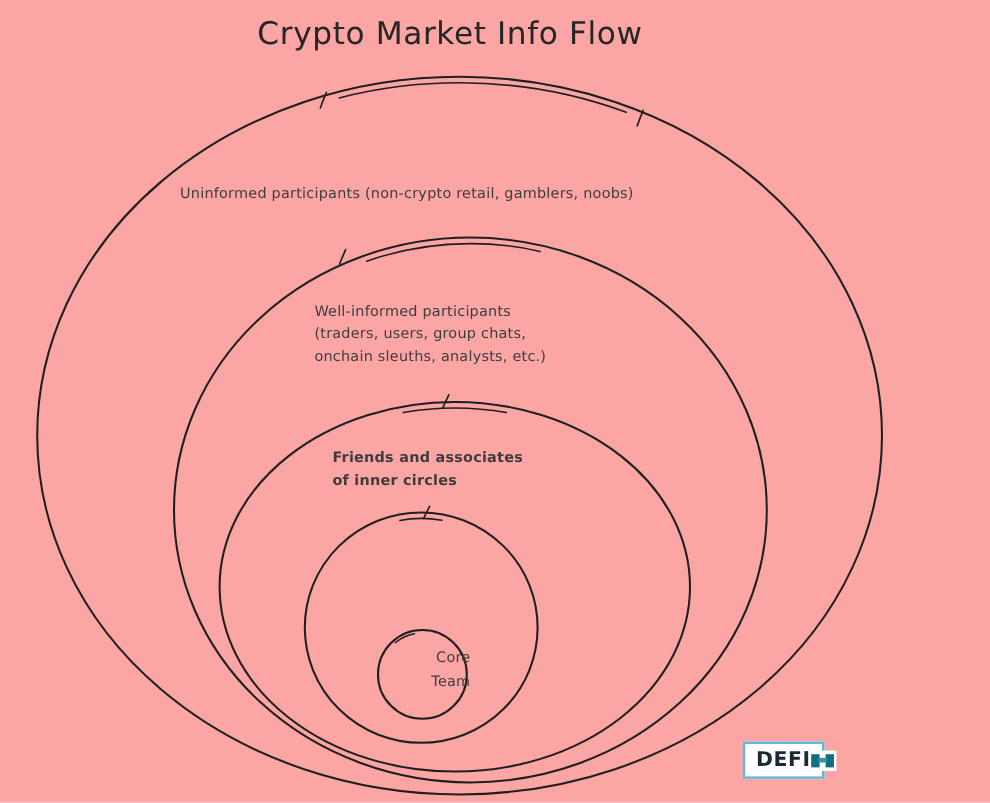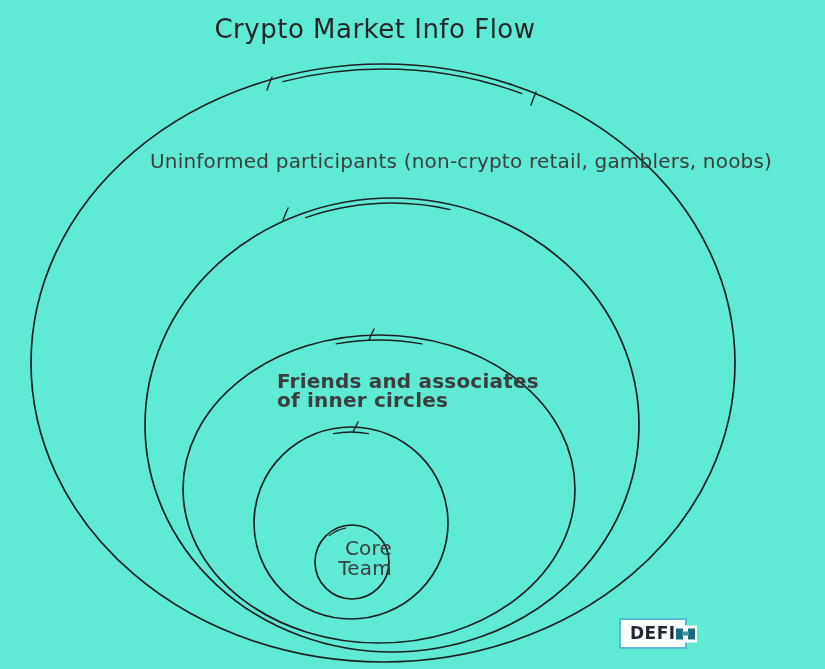--- a/index.html
+++ b/index.html
@@ -1,39 +1,39 @@
 <!DOCTYPE html>
 <html><head>
 <meta charset="utf-8">
 <style>
   html, body { margin: 0; padding: 0; background: #ffffff; }
   .stage {
     position: relative;
     width: 825px;
     height: 669px;
-    background: #5eead4;
+    background: #fca5a5;
     overflow: hidden;
     font-family: "DejaVu Sans", sans-serif;
     color: #3a3a3a;
   }
   .figure-svg { position: absolute; left: 0; top: 0; }
 
   .page-title {
     position: absolute;
     left: 0; top: 14px; width: 750px;
     text-align: center;
     font-size: 26px;
     letter-spacing: 0.5px;
     color: #262626;
     font-weight: 500;
   }
 
   .ring-label {
     position: absolute;
-    font-size: 20px;
+    font-size: 12px;
     line-height: 19px;
     white-space: pre-line;
     color: #3d3d3d;
     letter-spacing: 0.2px;
   }
   .label-uninformed  { left: 150px; top: 152px; }
   .label-wellinformed{ left: 262px; top: 250px; }
   .label-friends     { left: 277px; top: 372px; font-weight: bold; }
   .label-vcs         { left: 295px; top: 448px; }
   .label-core        { left: 312px; top: 538px; width: 80px; text-align: right; line-height: 20px; }
@@ -110,20 +110,23 @@
 
       <circle cx="352" cy="562" r="37"></circle>
       <circle cx="352" cy="563" r="35.5" pathLength="100" stroke-dasharray="8 92" stroke-dashoffset="-64" stroke-width="1.2"></circle>
     </g>
   </svg>
 
   <div class="page-title">Crypto Market Info Flow</div>
 
   <div class="ring-label label-uninformed">Uninformed participants (non-crypto retail, gamblers, noobs)</div>
 
+  <div class="ring-label label-wellinformed">Well-informed participants
+(traders, users, group chats,
+onchain sleuths, analysts, etc.)</div>
 
   <div class="ring-label label-friends">Friends and associates
 of inner circles</div>
 
 
   <div class="ring-label label-core">Core
 Team</div>
 
   <div class="logo">
     <div class="defi-box">

